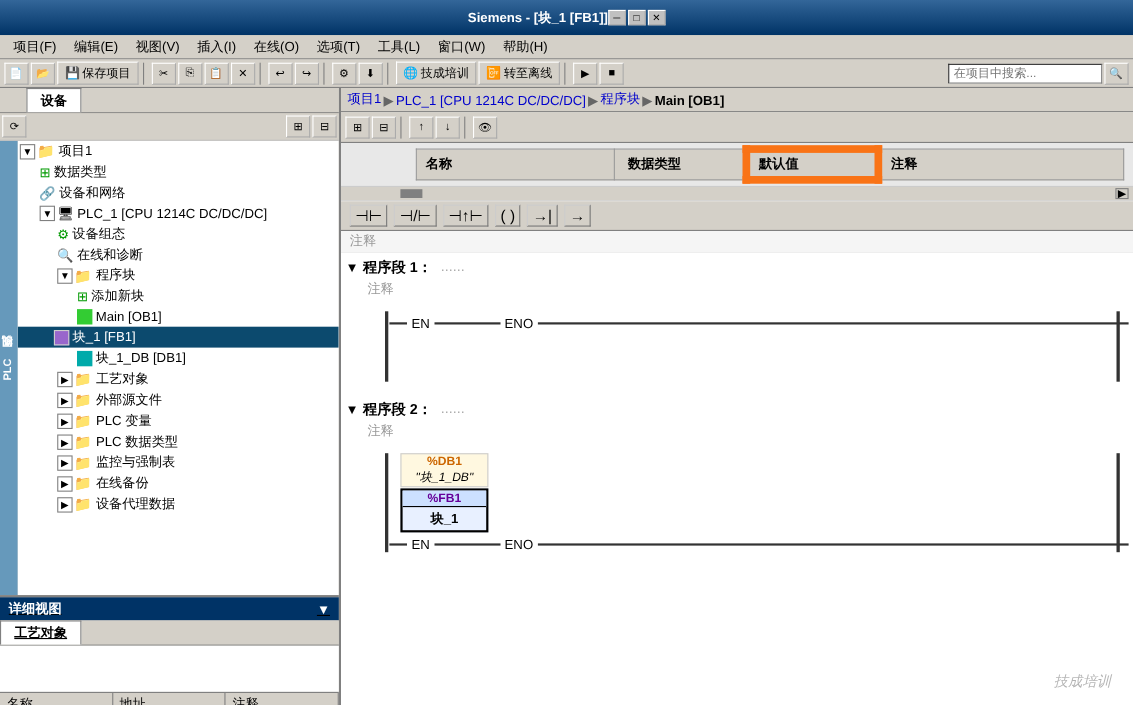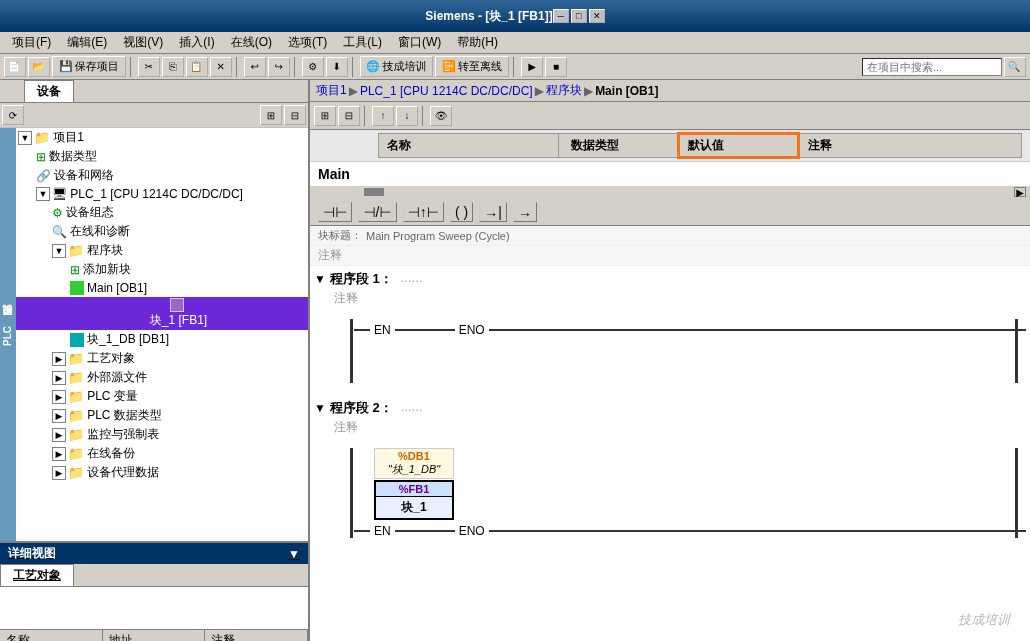--- a/index.html
+++ b/index.html
@@ -210,21 +210,21 @@
           <span style="font-size:12px; margin-right:3px; color:#009900;">⊞</span>
           <span class="tree-label">添加新块</span>
         </div>
 
         <div class="tree-item" style="padding-left:54px;">
           <span style="display:inline-block; width:14px; height:14px; background:#33cc33; margin-right:3px; vertical-align:middle;"></span>
           <span class="tree-label">Main [OB1]</span>
         </div>
 
 
-        <div class="tree-item selected" style="padding-left:33px; background:#6d28d9; color:white;flex-direction:column;">
+        <div class="tree-item selected" style="padding-left:33px; background:#0c4a6e; color:white;">
           <span style="display:inline-block; width:14px; height:14px; background:#9966cc; margin-right:3px; vertical-align:middle; border:1px solid #ccc;"></span>
           <span class="tree-label" style="color:white;">块_1 [FB1]</span>
         </div>
 
         <div class="tree-item" style="padding-left:54px;">
           <span style="display:inline-block; width:14px; height:14px; background:#00aaaa; margin-right:3px; vertical-align:middle;"></span>
           <span class="tree-label">块_1_DB [DB1]</span>
         </div>
 
         <div class="tree-item" style="padding-left:36px;">
@@ -314,51 +314,44 @@
 
       <div style="border-bottom:1px solid #ccc;">
 
         <div style="display:flex; align-items:center; background:#e8e8e8; border-bottom:1px solid #ccc; padding:2px 8px;">
           <div style="width:60px; height:20px;"></div>
           <table class="var-table" style="flex:1; border-collapse:collapse;">
             <thead>
               <tr>
                 <th style="width:180px; background:#d4d0c8; border:1px solid #999; padding:2px 8px; font-size:12px;">名称</th>
                 <th style="width:120px; background:#d4d0c8; border:1px solid #999; padding:2px 12px; font-size:12px;">数据类型</th>
-                <th style="width:120px; background:#d4d0c8; border:3px solid #f97316; padding:2px 8px; font-size:12px;">默认值</th>
+                <th style="width:120px; background:#d4d0c8; border:7px solid #f97316; padding:2px 8px; font-size:12px;">默认值</th>
                 <th style="background:#d4d0c8; border:1px solid #999; padding:2px 8px; font-size:12px;">注释</th>
               </tr>
             </thead>
           </table>
         </div>
 
-        <div style="padding:4px 8px; display:flex; align-items:center;">
-          <span style="font-weight:bold; font-size:14px;">Main</span>
-        </div>
 
         <div style="background:#d4d0c8; height:12px; display:flex; align-items:center; padding:0 4px;">
           <div style="background:#808080; height:8px; width:20px; margin-left:50px;"></div>
           <div style="flex:1;"></div>
           <div style="font-size:10px; background:#d4d0c8; border:1px solid #808080; width:12px; height:10px; display:flex; align-items:center; justify-content:center;">▶</div>
         </div>
       </div>
 
       <div style="background:#d4d0c8; border-bottom:1px solid #808080; padding:3px 8px; display:flex; align-items:center; gap:6px;">
         <div style="font-size:14px; cursor:pointer; border:1px outset #ccc; padding:1px 4px; background:#d4d0c8;">⊣⊢</div>
         <div style="font-size:14px; cursor:pointer; border:1px outset #ccc; padding:1px 4px; background:#d4d0c8;">⊣/⊢</div>
         <div style="font-size:14px; cursor:pointer; border:1px outset #ccc; padding:1px 4px; background:#d4d0c8;">⊣↑⊢</div>
         <div style="font-size:14px; cursor:pointer; border:1px outset #ccc; padding:1px 4px; background:#d4d0c8;">( )</div>
         <div style="font-size:14px; cursor:pointer; border:1px outset #ccc; padding:1px 4px; background:#d4d0c8;">→|</div>
         <div style="font-size:14px; cursor:pointer; border:1px outset #ccc; padding:1px 4px; background:#d4d0c8;">→</div>
       </div>
 
-      <div style="padding:2px 8px; display:flex; align-items:center; background:#f5f5f5; border-bottom:1px solid #eee;">
-        <span style="font-size:11px; color:#666;">块标题：</span>
-        <span style="font-size:11px; color:#666; margin-left:4px;">Main Program Sweep (Cycle)</span>
-      </div>
       <div style="padding:1px 8px; font-size:12px; color:#999; background:#f5f5f5; border-bottom:1px solid #eee;">注释</div>
 
       <div class="network" style="margin:4px 4px;">
         <div class="network-header">
           <span class="network-expand">▼</span>
           <span class="network-title">程序段 1：</span>
           <span class="network-dots">......</span>
         </div>
         <div style="padding-left:20px; color:#999; font-size:12px; margin-bottom:4px;">注释</div>
 
@@ -389,21 +382,21 @@
         </div>
         <div style="padding-left:20px; color:#999; font-size:12px; margin-bottom:4px;">注释</div>
 
         <div style="margin-left:20px; padding:8px 0; position:relative; min-height:100px;">
           
           <div style="position:absolute; left:16px; top:8px; bottom:8px; width:3px; background:#333;"></div>
           
           <div style="position:absolute; right:8px; top:8px; bottom:8px; width:3px; background:#333;"></div>
           
           
-          <div style="margin-left:40px; display:inline-block;">
+          <div style="margin-left:30px; display:inline-block;">
             
             <div style="text-align:center; margin-bottom:1px; border:1px solid #ccc; background:#fff8e0; padding:1px 6px; font-size:11px;">
               <div style="color:#cc6600; font-size:11px; font-weight:bold;">%DB1</div>
               <div style="font-size:11px; font-style:italic;">"块_1_DB"</div>
             </div>
             
             <div style="border:2px solid #000; background:#e8f0ff; min-width:80px; text-align:center;">
               <div style="background:#cce0ff; border-bottom:1px solid #000; padding:1px 4px; font-size:11px; color:#660099; font-weight:bold;">%FB1</div>
               <div style="padding:2px 4px; font-size:12px; font-weight:bold;">块_1</div>
             </div>

